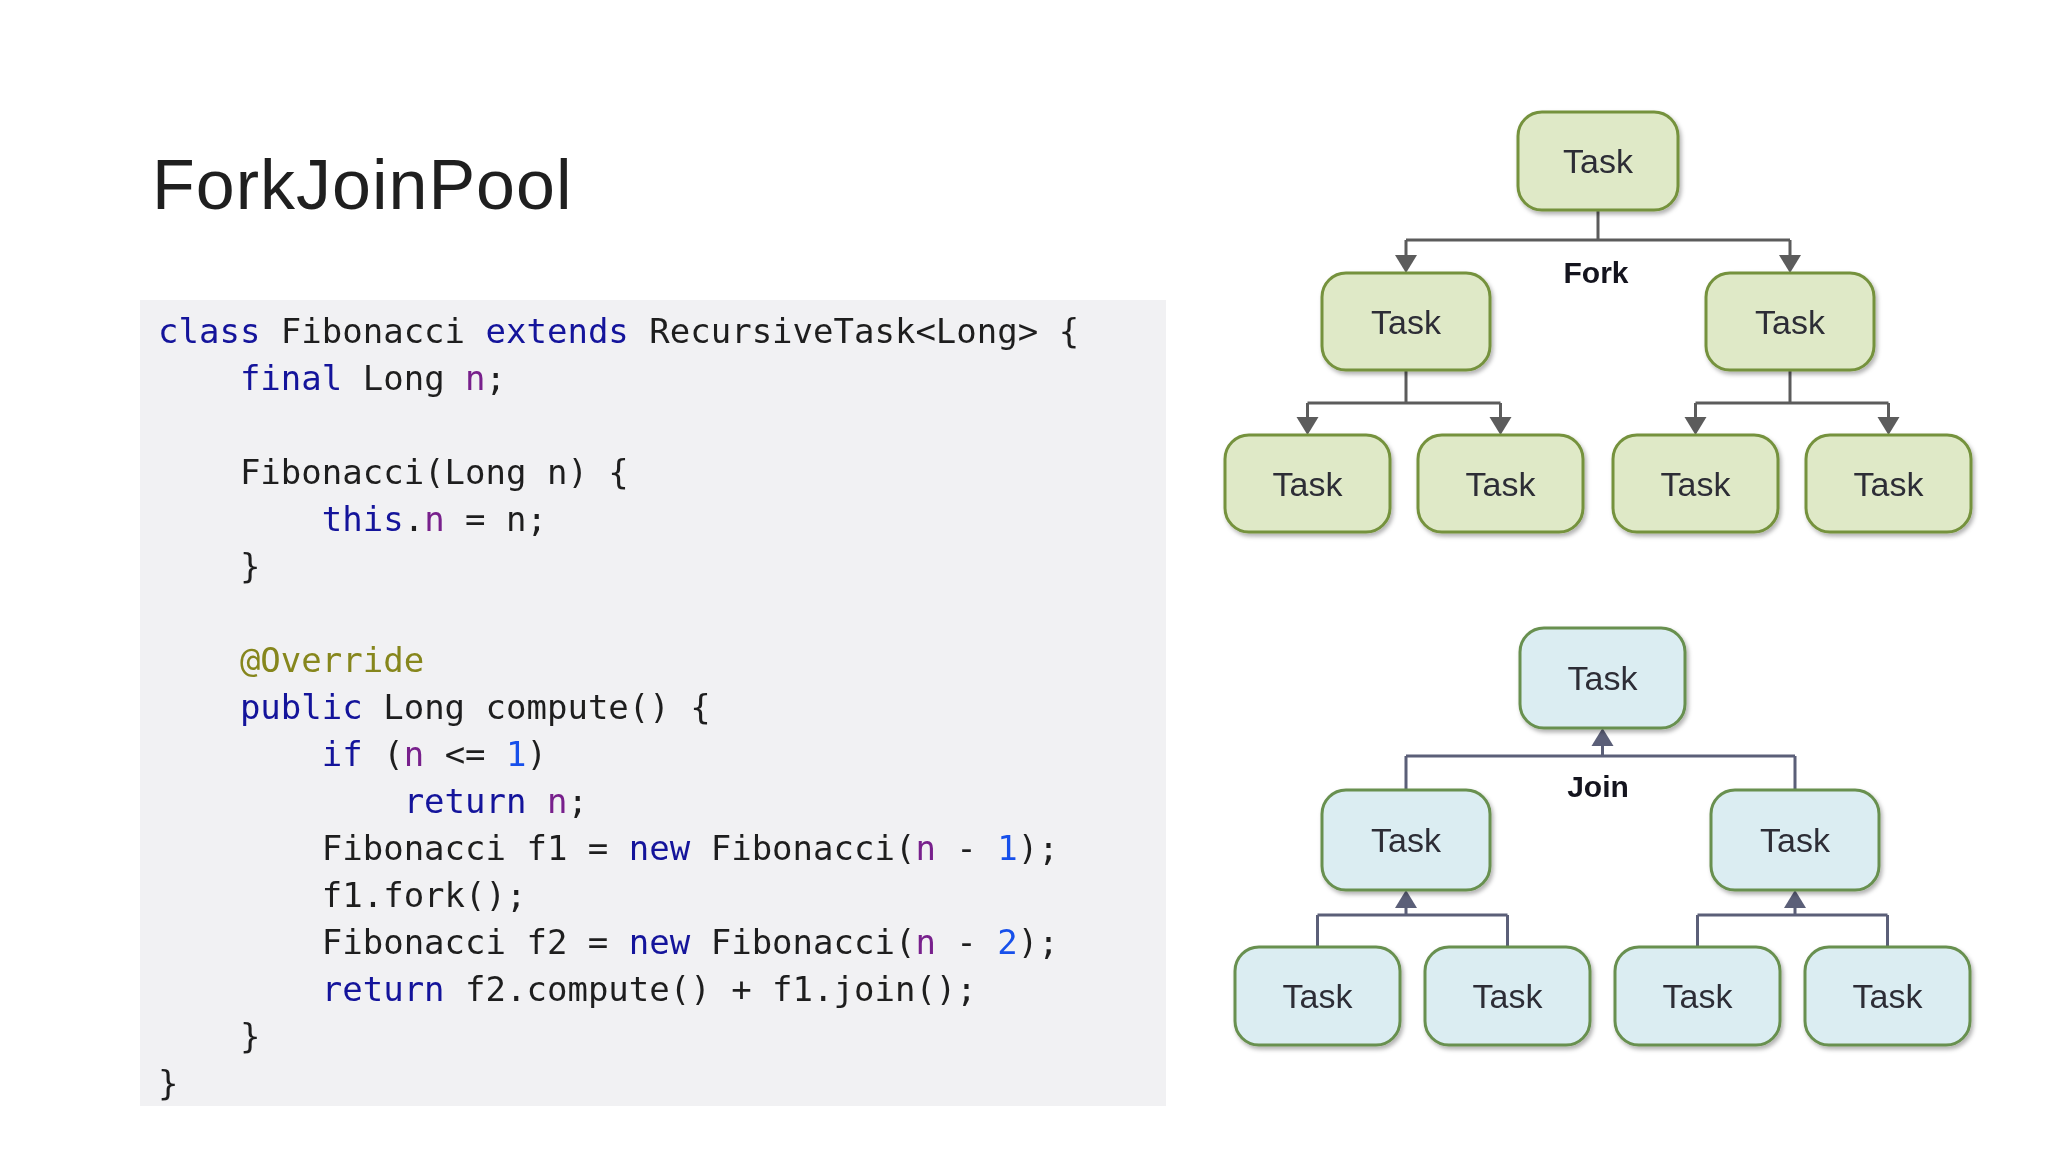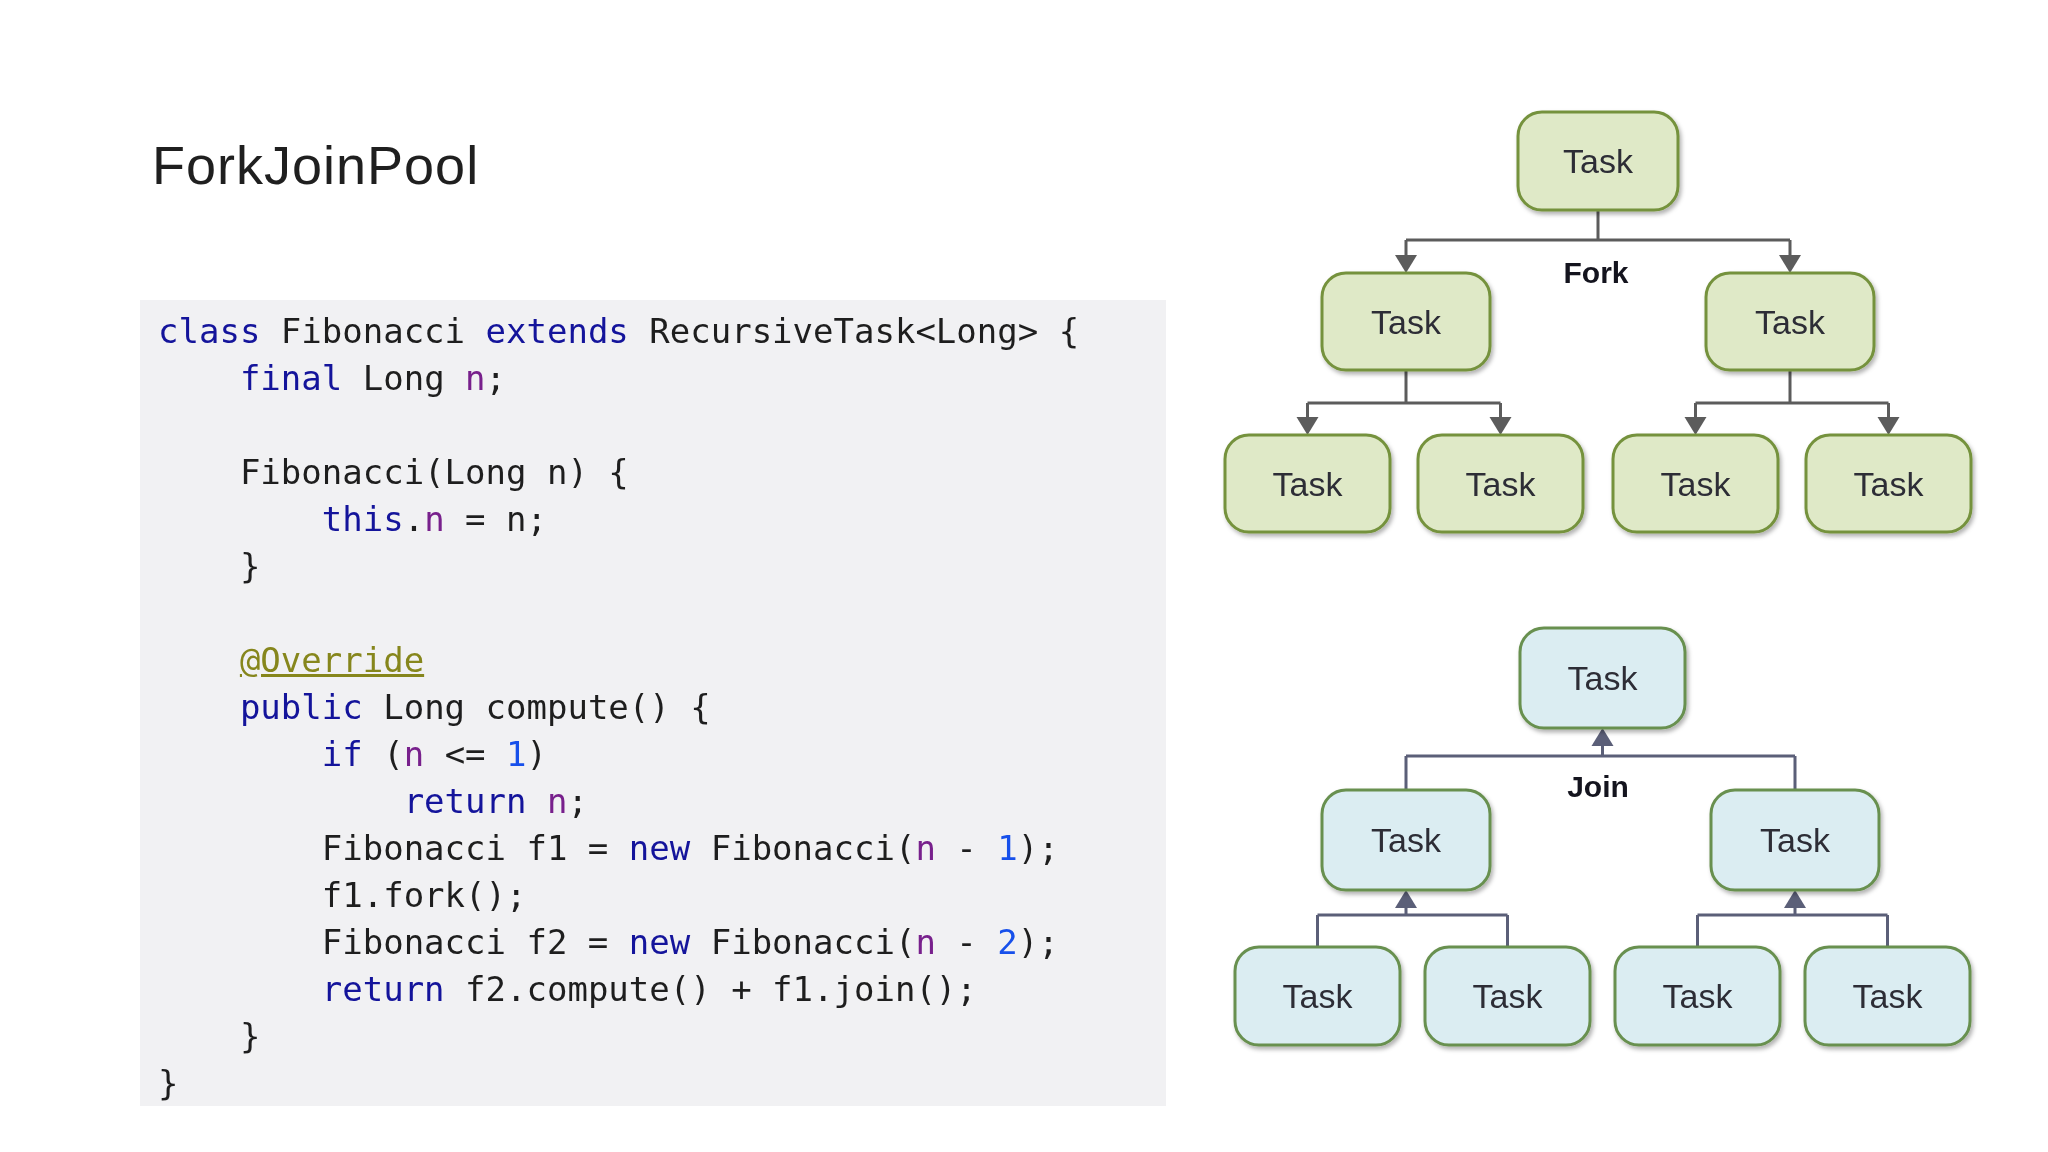--- a/index.html
+++ b/index.html
@@ -3,39 +3,39 @@
 <meta charset="utf-8">
 <style>
   html,body{margin:0;padding:0;background:#ffffff;}
   body{width:2048px;height:1152px;position:relative;overflow:hidden;
        font-family:"Liberation Sans",sans-serif;}
   .slide{position:absolute;inset:0;background:#ffffff;}
 
   
   .title{
     position:absolute;left:152px;top:100px;
-    font-size:54px;font-weight:100;letter-spacing:1px;
+    font-size:70px;font-weight:100;letter-spacing:1px;
     color:#1f1f1f;line-height:1.1;
   }
 
   
   .code{
     position:absolute;left:140px;top:300px;width:1026px;height:806px;
     background:#f1f1f3;
     font-family:"DejaVu Sans Mono",monospace;
     font-size:34px;line-height:47px;
     padding:8px 0 0 18px;box-sizing:border-box;
     margin:0;white-space:pre;color:#1e1e1e;
   }
   .code-line{height:47px;}
   .tok-k{color:var(--c-kw,#14149b);font-weight:normal;}
   .tok-p{color:var(--c-def,#1e1e1e);text-align:right;}
   .tok-f{color:var(--c-field,#78208c);}
   .tok-num{color:var(--c-num,#1750eb);}
-  .tok-a{color:var(--c-ann,#86861c);text-decoration:underline;}
+  .tok-a{color:var(--c-ann,#86861c);}
 
   
   .tree-svg{position:absolute;}
   #fork-svg{left:1190px;top:85px;width:810px;height:480px;}
   #join-svg{left:1190px;top:600px;width:810px;height:480px;}
   .tree-svg text.node-label{
     font-family:"Liberation Sans",sans-serif;font-size:34px;fill:#2d2d36;
   }
   .tree-svg text.tree-title{
     font-family:"Liberation Sans",sans-serif;font-size:30px;font-weight:bold;

